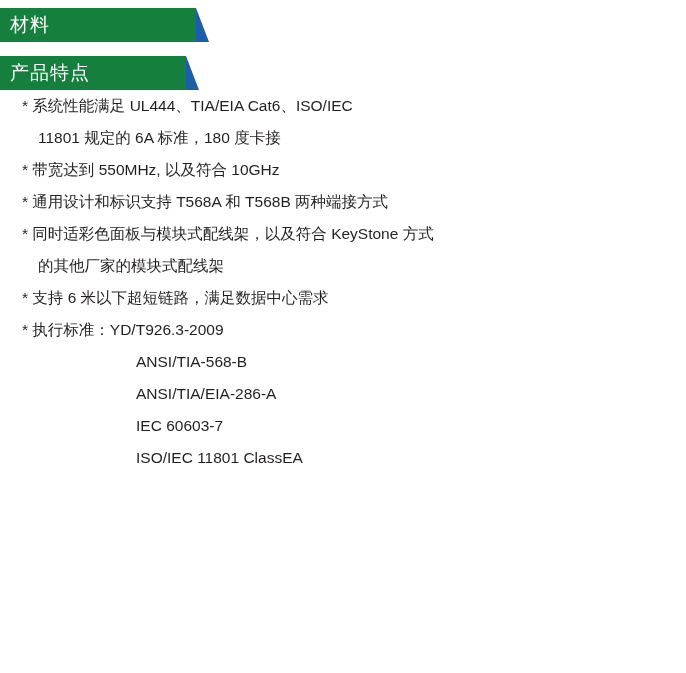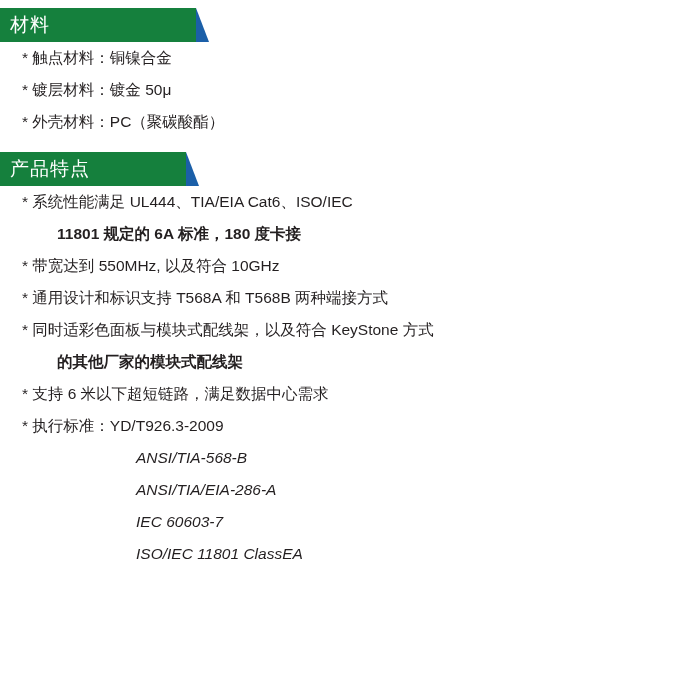--- a/index.html
+++ b/index.html
@@ -68,47 +68,40 @@
     color: #231f20;
     white-space: pre;
   }
   .bullet-line.first {
     padding-left: 22px;
   }
   .bullet-line.indent {
     padding-left: 22px;
   }
   .bullet-line.cont {
-    padding-left: 57px;
-    font-weight: bold;
+    padding-left: 38px;
   }
   .bullet-line.sub {
     padding-left: 136px;
-    font-style: italic;
   }
   .sp-1 { height: 8px; }
   .sp-2 { height: 14px; }
 </style>
 </head>
 <body>
 
 <div class="page">
 
   <div class="sp-1"></div>
 
   <div class="section section-1">
     <div class="section-header">
       <div class="banner">
         <div class="banner-text">材料</div>
       </div>
-    </div>
-    <div class="section-body">
-      <div class="bullet-line first">* 触点材料：铜镍合金</div>
-      <div class="bullet-line indent">* 镀层材料：镀金 50μ</div>
-      <div class="bullet-line indent">* 外壳材料：PC（聚碳酸酯）</div>
     </div>
   </div>
 
   <div class="sp-2"></div>
 
   <div class="section section-2">
     <div class="section-header">
       <div class="banner">
         <div class="banner-text">产品特点</div>
       </div>

